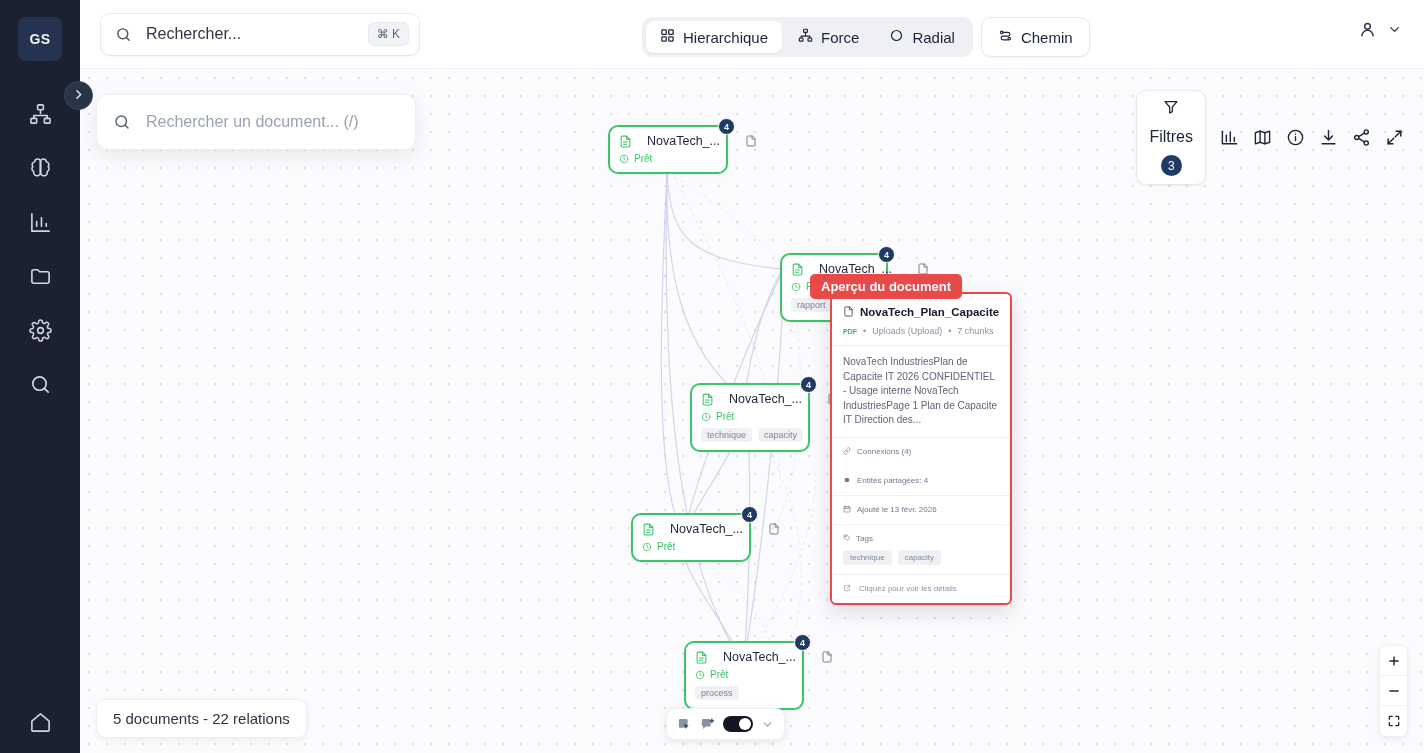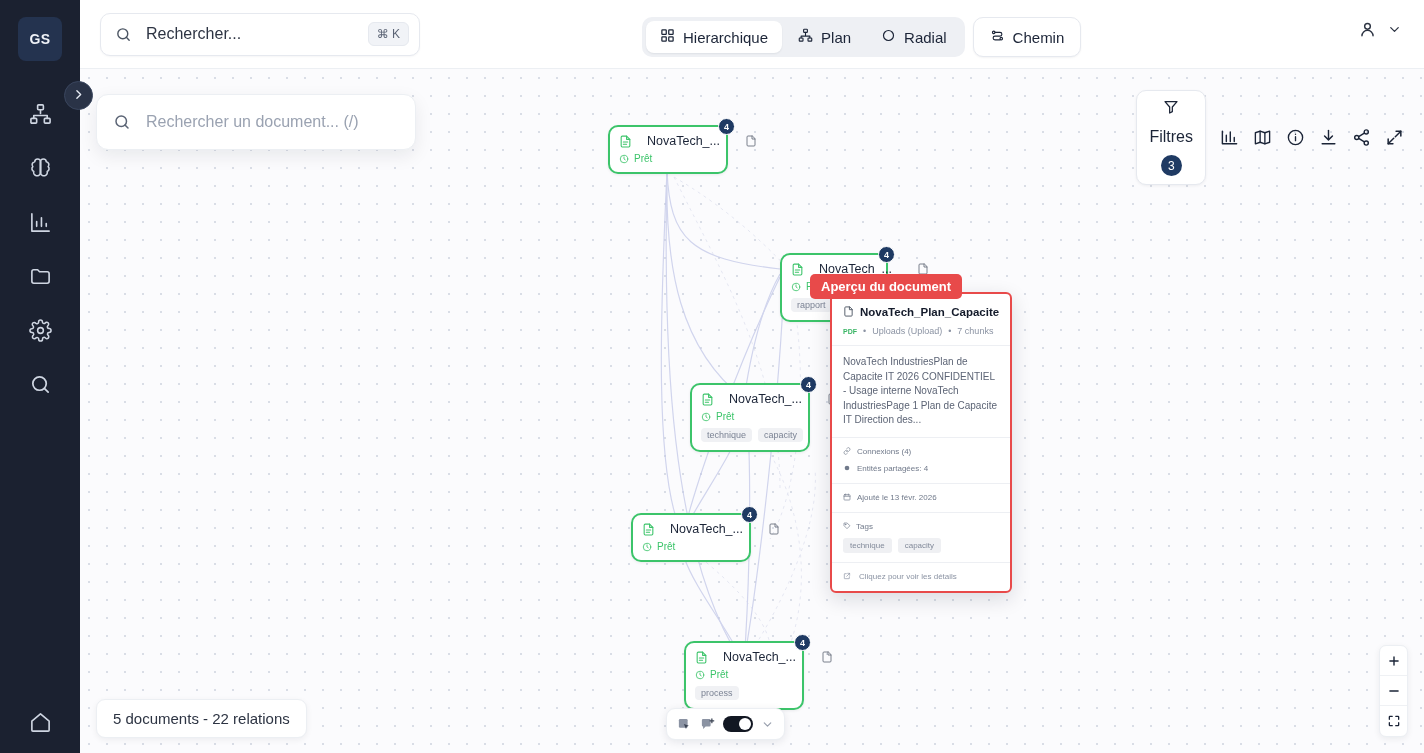--- a/index.html
+++ b/index.html
@@ -203,21 +203,21 @@
   .pv-pad { padding: 9px 11px; }
   .pv-head { border-bottom: 1px solid #edeff3; }
   .pv-title-row { display: flex; align-items: center; gap: 6px; }
   .pv-title-row svg { width: 11px; height: 11px; color: #4b5563; flex: none; }
   .pv-title { font-size: 11.5px; font-weight: bold; color: #141b2b; white-space: nowrap; overflow: hidden; }
   .pv-meta { display: flex; align-items: center; gap: 6px; margin-top: 5px; font-size: 9px; color: #8b93a3; }
   .pv-pdf { color: #39b564; font-size: 7px; font-weight: bold; border-radius: 2px; }
   .pv-body { border-bottom: 1px solid #edeff3; }
   .pv-excerpt { font-size: 10px; line-height: 14.5px; color: #5c6475; }
   .pv-stats { border-bottom: 1px solid #edeff3; }
-  .pv-stat { display: flex; align-items: center; gap: 6px; font-size: 8px; color: #717a8b; margin-bottom: 7px; }
+  .pv-stat { display: flex; align-items: center; gap: 6px; font-size: 8px; color: #717a8b; margin-bottom: 19px; }
   .pv-stat:last-child { margin-bottom: 0; }
   .pv-stat svg { width: 8px; height: 8px; flex: none; }
   .pv-date-row { display: flex; align-items: center; gap: 6px; font-size: 8px; color: #717a8b; }
   .pv-date-row svg { width: 8px; height: 8px; }
   .pv-date { border-bottom: 1px solid #edeff3; }
   .pv-tags-sec { border-bottom: 1px solid #edeff3; }
   .pv-tags-lbl { display: flex; align-items: center; gap: 5px; font-size: 8px; color: #717a8b; }
   .pv-tags-lbl svg { width: 8px; height: 8px; }
   .pv-tag-list { display: flex; gap: 6px; margin-top: 6px; }
   .pv-tag { background: #eff0f3; color: #828a9a; font-size: 8px; padding: 3px 7px; border-radius: 3px; }
@@ -373,21 +373,21 @@
         </div>
         <div class="seg-item">
           <span>
             <svg viewBox="0 0 24 24" fill="none" stroke="currentColor" stroke-width="1.8" stroke-linecap="round" stroke-linejoin="round">
               <rect x="9" y="2" width="6" height="5" rx="1"></rect>
                 <rect x="2" y="16" width="6" height="5" rx="1"></rect>
                 <rect x="16" y="16" width="6" height="5" rx="1"></rect>
               <path d="M12 7v4M5 16v-3h14v3"></path>
             </svg>
           </span>
-          <span>Plan</span>
+          <span>Force</span>
         </div>
         <div class="seg-item">
           <span>
             <svg viewBox="0 0 24 24" fill="none" stroke="currentColor" stroke-width="1.9">
                 <circle cx="12" cy="12" r="8"></circle>
               </svg>
           </span>
           <span>Radial</span>
         </div>
       </div>

